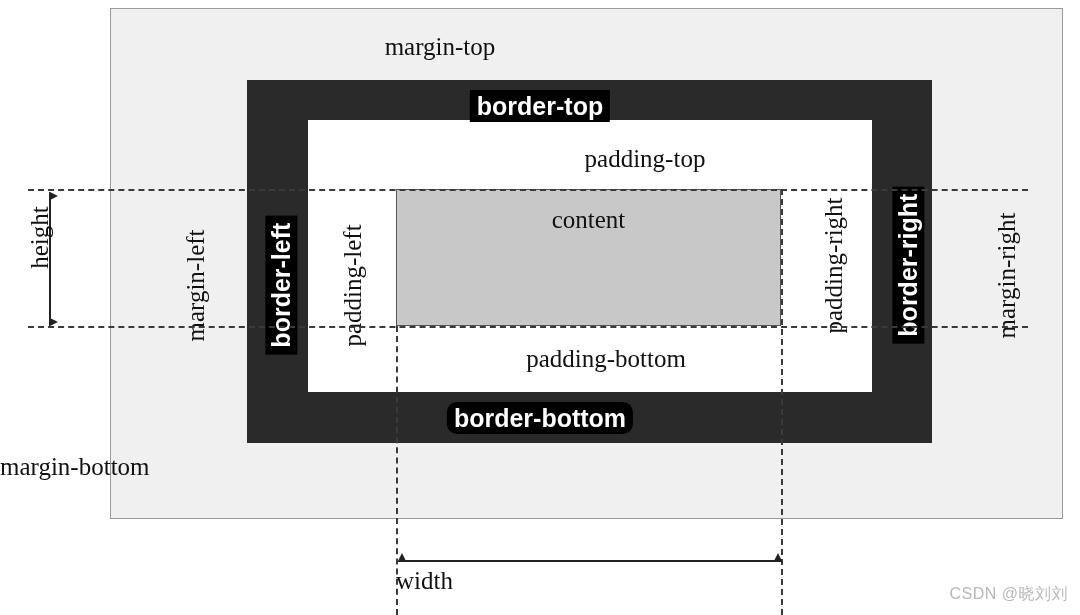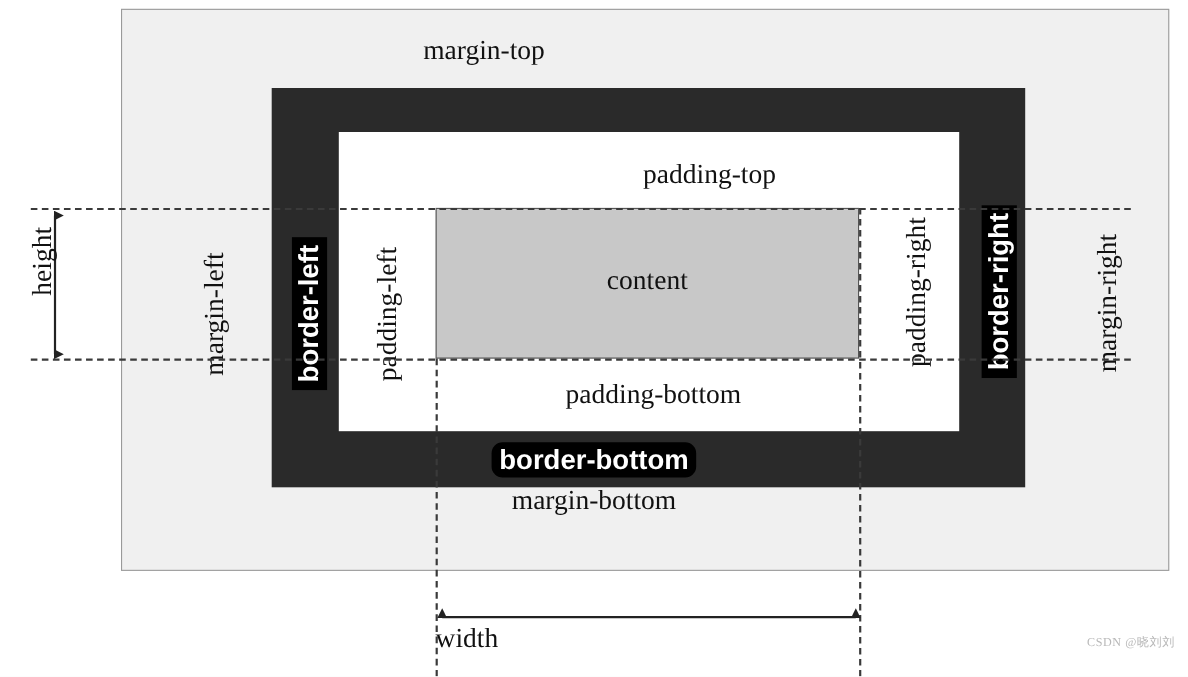--- a/index.html
+++ b/index.html
@@ -62,24 +62,24 @@
     font-weight: 700;
     color: #ffffff;
     background: #000000;
     font-size: 25px;
     padding: 3px 7px;
     line-height: 1.05;
   }
 
   
   #label-margin-top     { left: 0; top: 34px;  width: 880px; text-align: center; }
-  #label-margin-bottom  { left: 0; top: 443px; width: 1080px; text-align: center; }
+  #label-margin-bottom  { left: 0; top: 454px; width: 1080px; }
   #label-padding-top    { left: 308px; top: 146px; width: 674px; text-align: center; }
-  #label-padding-bottom { left: 312px; top: 346px; width: 564px; text-align: center; }
-  #label-content        { left: 396px; top: 207px; width: 385px; text-align: center; margin-top: 36px; }
+  #label-padding-bottom { left: 324px; top: 346px; width: 564px; text-align: center; }
+  #label-content        { left: 396px; top: 207px; width: 385px; text-align: center; }
 
   #label-border-top     { left: 50%; top: 90px;  transform: translateX(-50%); }
   #label-border-bottom  { left: 50%; top: 402px; transform: translateX(-50%); border-radius: 10px; }
 
   
   .vwrap {
     position: absolute;
     display: flex;
     align-items: center;
     justify-content: center;
@@ -116,42 +116,43 @@
   #height-arrow { left: 34px;  top: 185px; }
   #width-arrow  { left: 390px; top: 550px; }
 
   #label-height { left: 8px; top: 225px; width: 60px; text-align: center; }
   #label-height > span { display: inline-block; transform: rotate(-90deg); }
   #label-width  { left: 396px; top: 568px; width: 385px; text-align: left; }
 
   
   #watermark {
     position: absolute;
-    right: 12px; bottom: 24px;
-    font-family: Liberation Serif, serif;
-    font-size: 11px;
+    right: 12px; bottom: 10px;
+    font-family: Liberation Sans, sans-serif;
+    font-size: 16px;
     color: #b8b8b8;
     letter-spacing: 0.5px;
   }
 </style>
 </head>
 <body>
 
 <div id="stage">
 
   <div class="margin-box"></div>
 
   <div class="border-box"></div>
 
   <div class="padding-box"></div>
 
   <div class="content-box"></div>
 
   <div class="lbl" id="label-margin-top">margin-top</div>
 
+  <div class="lbl lbl-border" id="label-border-top">border-top</div>
 
   <div class="lbl" id="label-padding-top">padding-top</div>
 
   <div class="lbl" id="label-content">content</div>
 
   <div class="lbl" id="label-padding-bottom">padding-bottom</div>
 
   <div class="lbl lbl-border" id="label-border-bottom">border-bottom</div>
 
   <div class="lbl" id="label-margin-bottom">margin-bottom</div>

